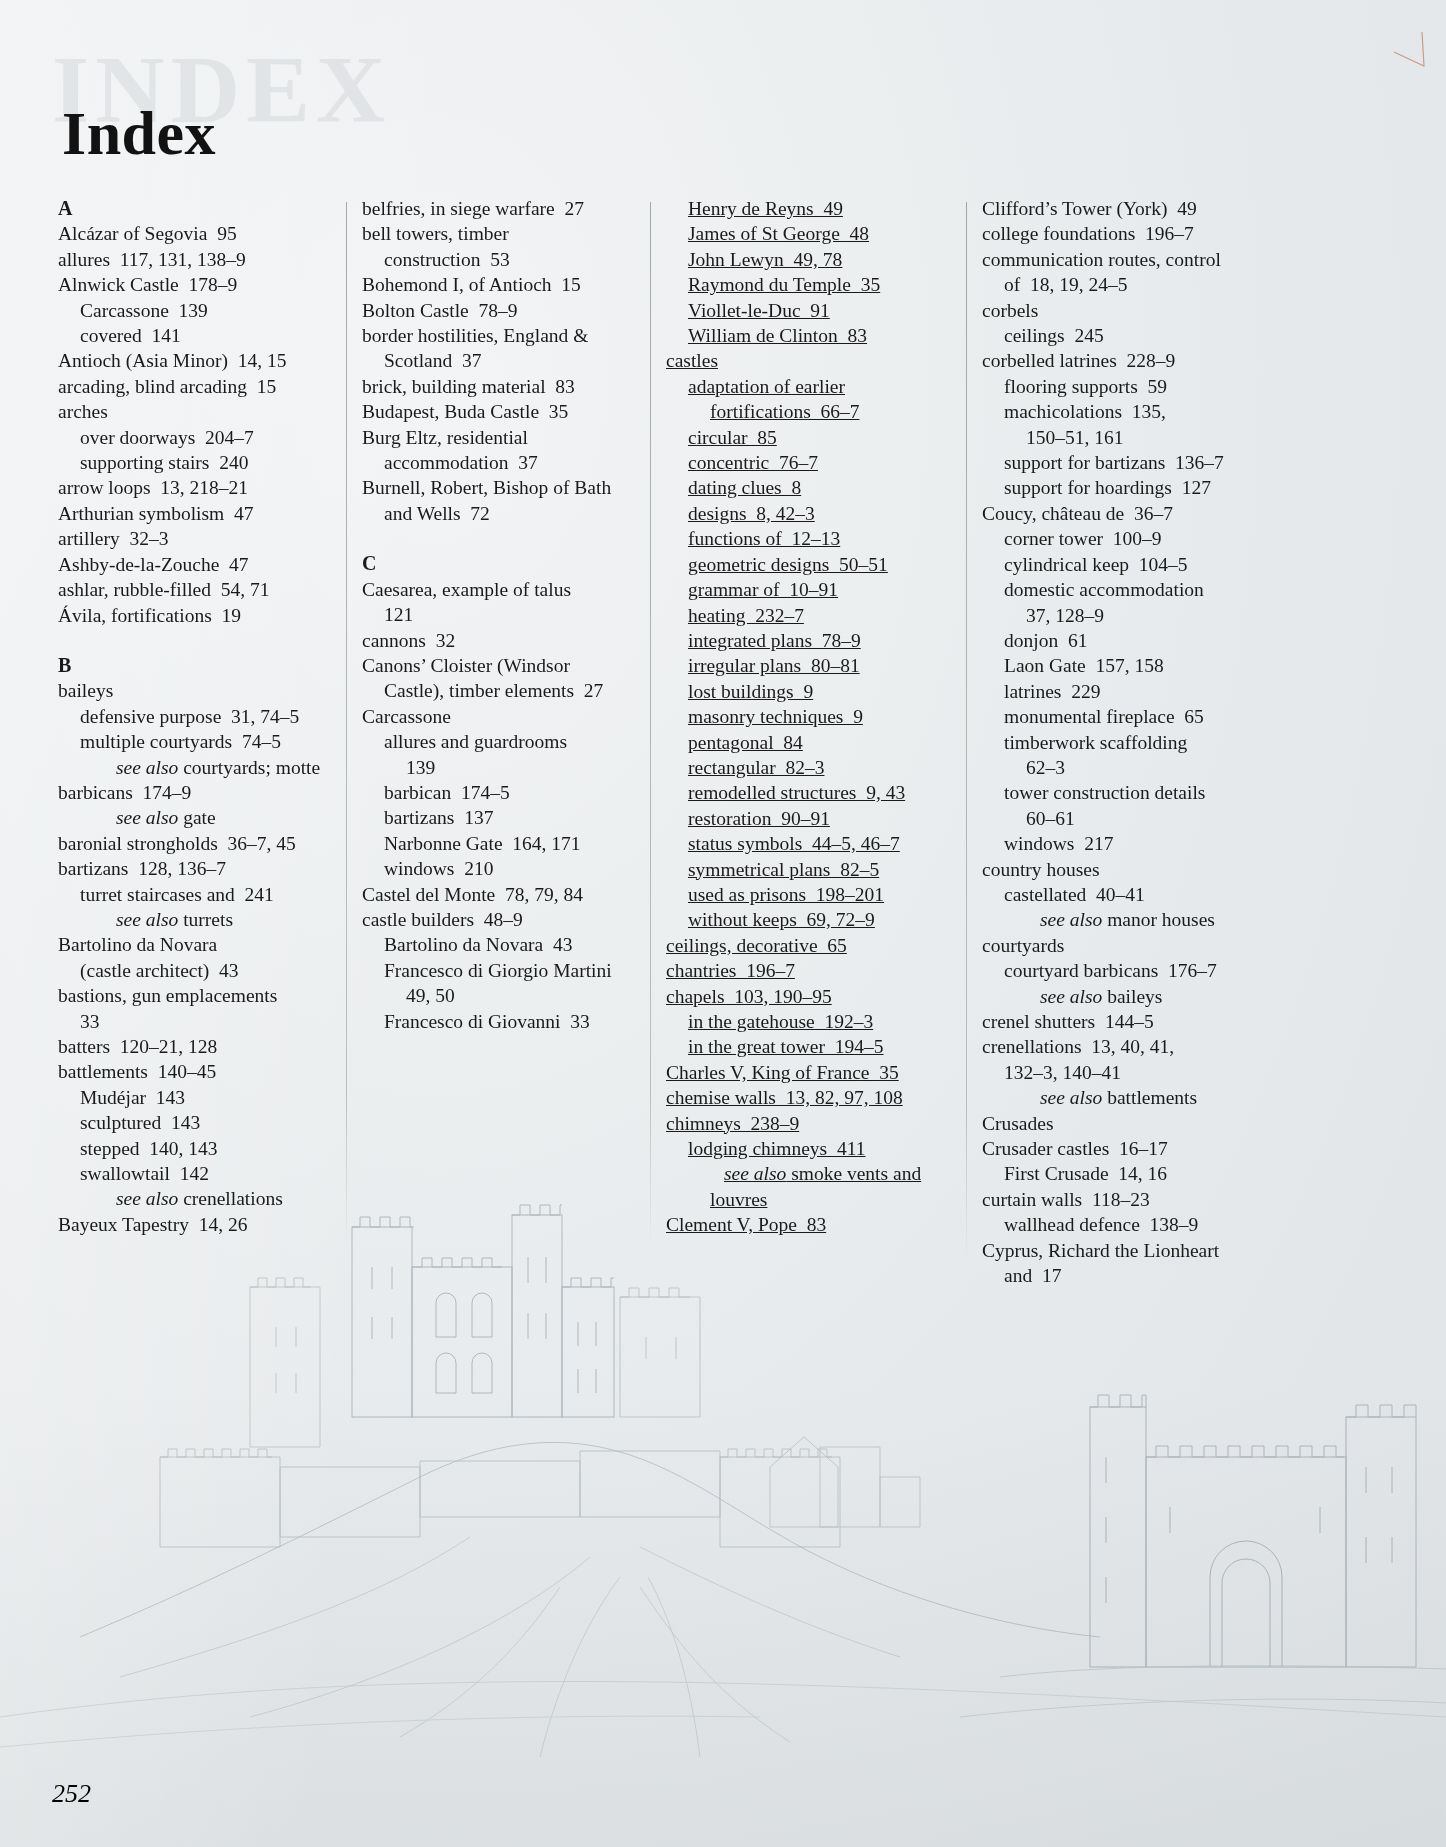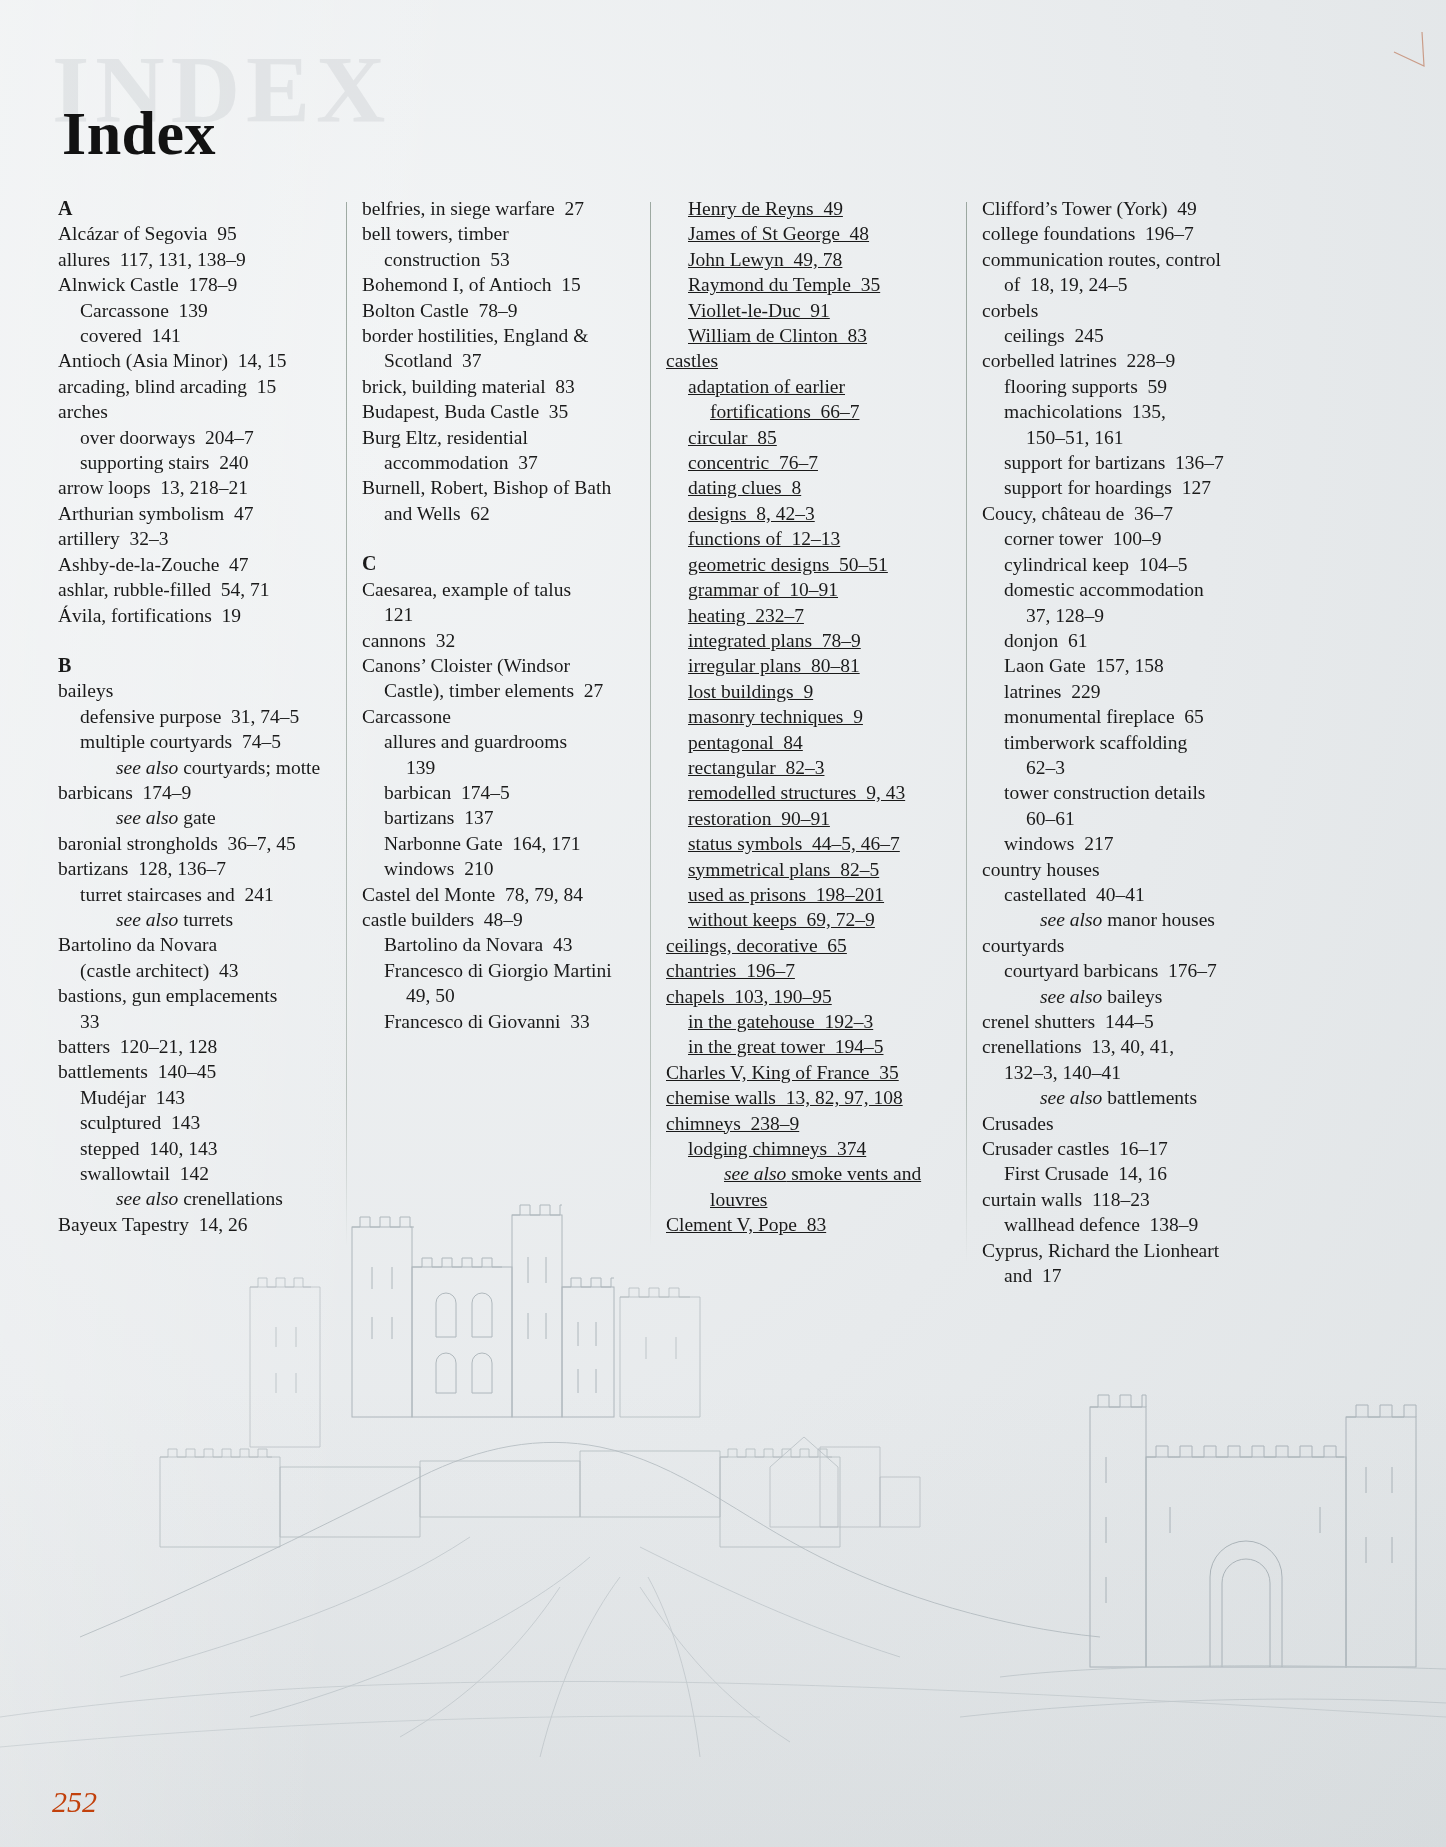--- a/index.html
+++ b/index.html
@@ -114,24 +114,24 @@
     margin: 0;
     line-height: 25.4px;
   }
   .gap { height: 25px; }
 
   em { font-style: italic; margin-left: 36px; }
 
   .folio {
     position: absolute;
     left: 52px;
-    bottom: 28px;
-    font-size: 30px;
+    bottom: 38px;
+    font-size: 26px;
     font-style: italic;
-    color: #c2410c;
+    color: #000000;
   }
 
   .corner-mark {
     position: absolute;
     right: 18px;
     top: 30px;
     width: 40px;
     height: 40px;
     pointer-events: none;
     opacity: 0.55;
@@ -278,21 +278,21 @@
       <div class="entry ind1">construction  53</div>
       <div class="entry ind0">Bohemond I, of Antioch  15</div>
       <div class="entry ind0">Bolton Castle  78–9</div>
       <div class="entry ind0">border hostilities, England &amp;</div>
       <div class="entry ind1">Scotland  37</div>
       <div class="entry ind0">brick, building material  83</div>
       <div class="entry ind0">Budapest, Buda Castle  35</div>
       <div class="entry ind0">Burg Eltz, residential</div>
       <div class="entry ind1">accommodation  37</div>
       <div class="entry ind0">Burnell, Robert, Bishop of Bath</div>
-      <div class="entry ind1">and Wells  62</div>
+      <div class="entry ind1">and Wells  72</div>
       <div class="gap"></div>
       <div class="letter">C</div>
       <div class="entry ind0">Caesarea, example of talus</div>
       <div class="entry ind1">121</div>
       <div class="entry ind0">cannons  32</div>
       <div class="entry ind0">Canons’ Cloister (Windsor</div>
       <div class="entry ind1">Castle), timber elements  27</div>
       <div class="entry ind0">Carcassone</div>
       <div class="entry ind1">allures and guardrooms</div>
       <div class="entry ind2">139</div>
@@ -338,21 +338,21 @@
       <div class="entry ind1">used as prisons  198–201</div>
       <div class="entry ind1">without keeps  69, 72–9</div>
       <div class="entry ind0">ceilings, decorative  65</div>
       <div class="entry ind0">chantries  196–7</div>
       <div class="entry ind0">chapels  103, 190–95</div>
       <div class="entry ind1">in the gatehouse  192–3</div>
       <div class="entry ind1">in the great tower  194–5</div>
       <div class="entry ind0">Charles V, King of France  35</div>
       <div class="entry ind0">chemise walls  13, 82, 97, 108</div>
       <div class="entry ind0">chimneys  238–9</div>
-      <div class="entry ind1">lodging chimneys  374</div>
+      <div class="entry ind1">lodging chimneys  411</div>
       <div class="entry ind1"><em>see also</em> smoke vents and</div>
       <div class="entry ind2">louvres</div>
       <div class="entry ind0">Clement V, Pope  83</div>
     </div>
   <div class="col c4" id="col-3">
       <div class="entry ind0">Clifford’s Tower (York)  49</div>
       <div class="entry ind0">college foundations  196–7</div>
       <div class="entry ind0">communication routes, control</div>
       <div class="entry ind1">of  18, 19, 24–5</div>
       <div class="entry ind0">corbels</div>

